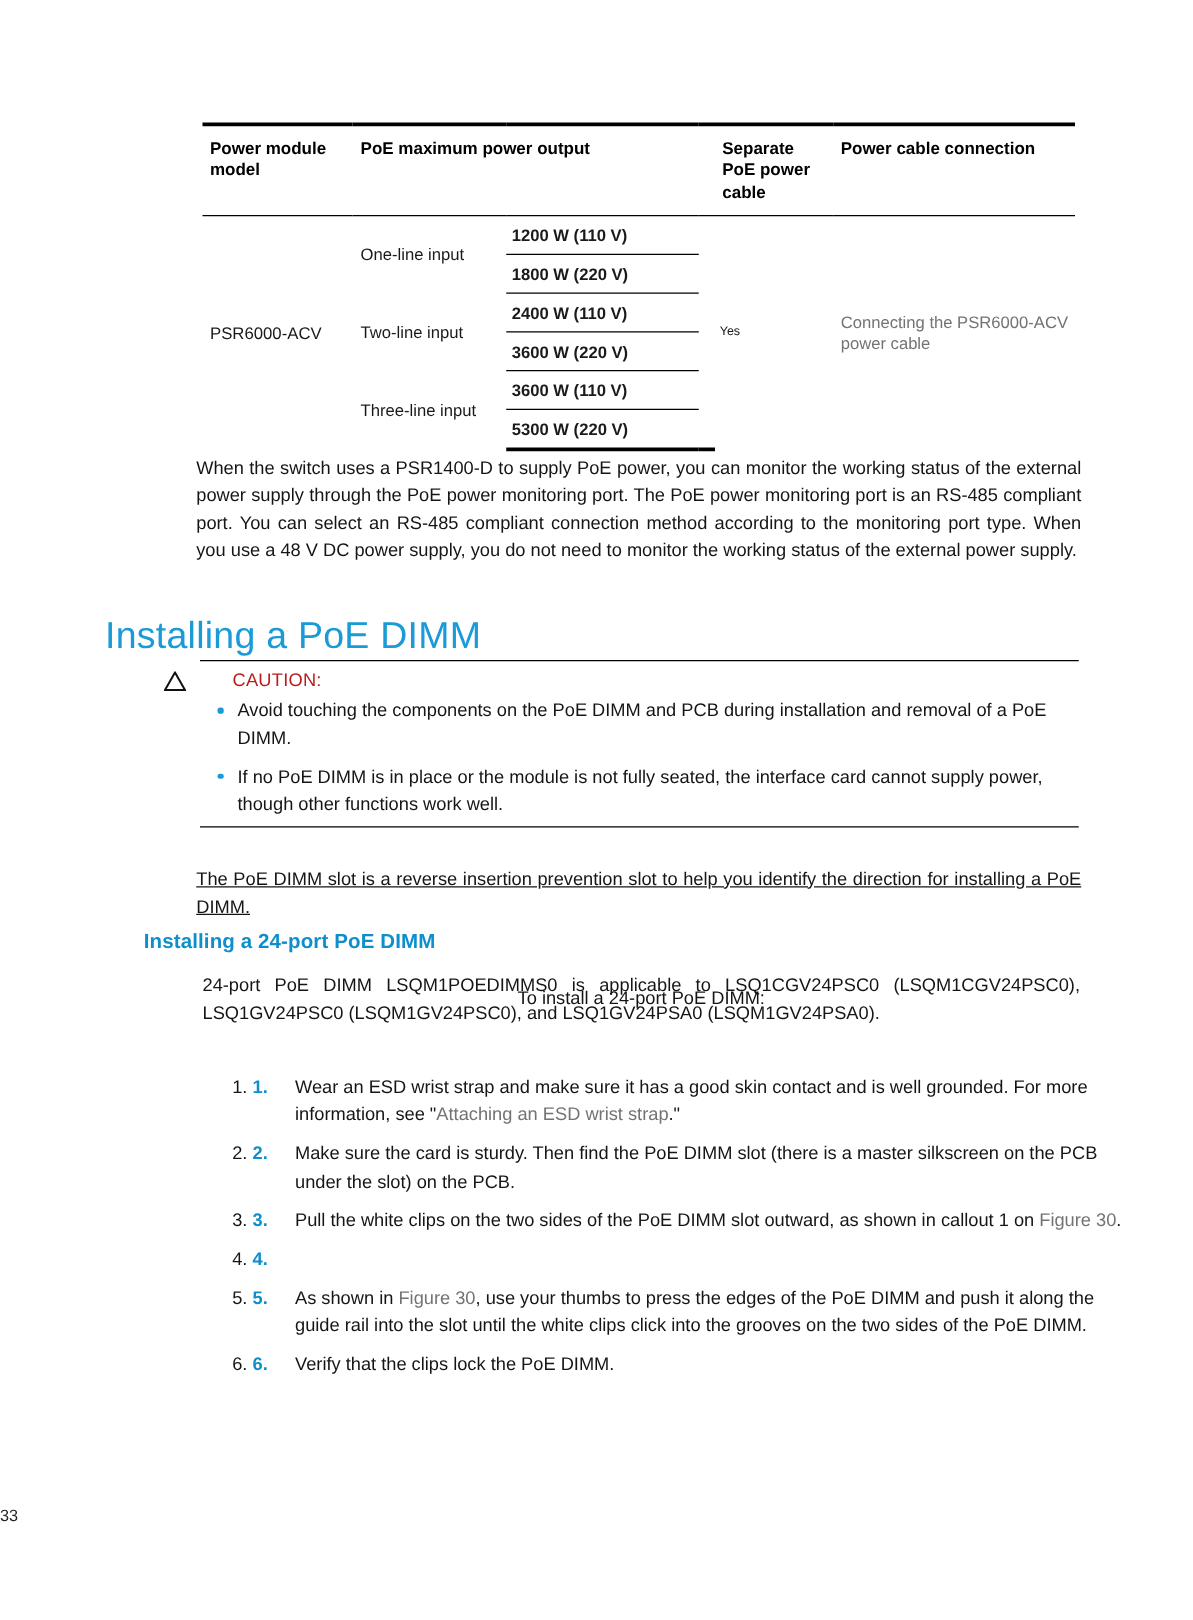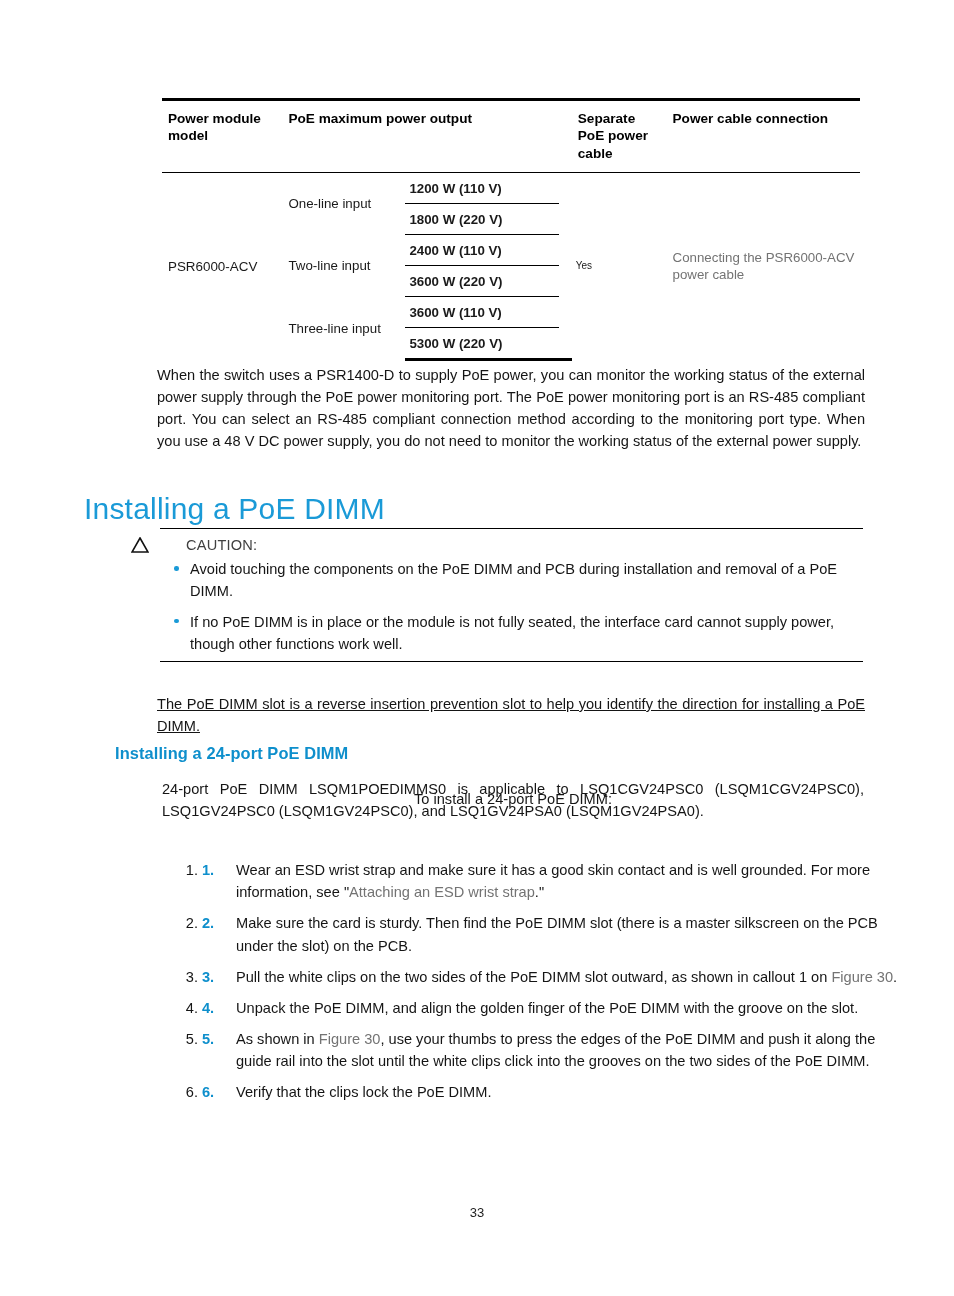--- a/index.html
+++ b/index.html
@@ -136,21 +136,21 @@
   .rule-bottom {
     border-top: 1.4px solid #000;
     height: 0;
     width: 703px;
     margin-top: 5px;
   }
   .caution-head {
     position: relative;
     padding-top: 8px;
     padding-left: 26px;
-    color: #404040;
+    color: #b91c1c;
     font-size: 14.6px;
     letter-spacing: .2px;
   }
   .tri-icon {
     position: absolute;
     left: -29px;
     top: 8px;
     width: 18px;
     height: 16px;
   }
@@ -230,21 +230,21 @@
     font-weight: bold;
     font-size: 14.6px;
   }
 
   
   #page-number {
     position: absolute;
     left: 0;
     top: 1205px;
     width: 954px;
-    text-align: center;
+    text-align: left;
     font-size: 13px;
     color: #222;
     font-family: "Liberation Sans", sans-serif;
   }
 </style>
 </head>
 <body>
 
 <div class="page">
 
@@ -333,20 +333,20 @@
   <h2 id="h2-title">Installing a 24-port PoE DIMM</h2>
 
   <p class="para" id="applic-para">24-port PoE DIMM LSQM1POEDIMMS0 is applicable to LSQ1CGV24PSC0 (LSQM1CGV24PSC0), LSQ1GV24PSC0 (LSQM1GV24PSC0), and LSQ1GV24PSA0 (LSQM1GV24PSA0).</p>
 
   <p class="para" id="toinstall-para">To install a 24-port PoE DIMM:</p>
 
   <ol id="steps">
       <li class="step"><span class="num">1.</span><span>Wear an ESD wrist strap and make sure it has a good skin contact and is well grounded. For more information, see "<a href="#" class="xlink">Attaching an ESD wrist strap</a>."</span></li>
       <li class="step"><span class="num">2.</span><span>Make sure the card is sturdy. Then find the PoE DIMM slot (there is a master silkscreen on the PCB under the slot) on the PCB.</span></li>
       <li class="step"><span class="num">3.</span><span>Pull the white clips on the two sides of the PoE DIMM slot outward, as shown in callout 1 on <a href="#" class="xlink">Figure 30</a>.</span></li>
-      <li class="step"><span class="num">4.</span><span>Unpack the PoE DIMM, and align the golden finger of the PoE DIMM with the groove on the slot.</span></li>
+      <li class="step"><span class="num">4.</span></li>
       <li class="step"><span class="num">5.</span><span>As shown in <a href="#" class="xlink">Figure 30</a>, use your thumbs to press the edges of the PoE DIMM and push it along the guide rail into the slot until the white clips click into the grooves on the two sides of the PoE DIMM.</span></li>
       <li class="step"><span class="num">6.</span><span>Verify that the clips lock the PoE DIMM.</span></li>
     </ol>
 
   <div id="page-number">33</div>
 
 </div>
 
 </body></html>

